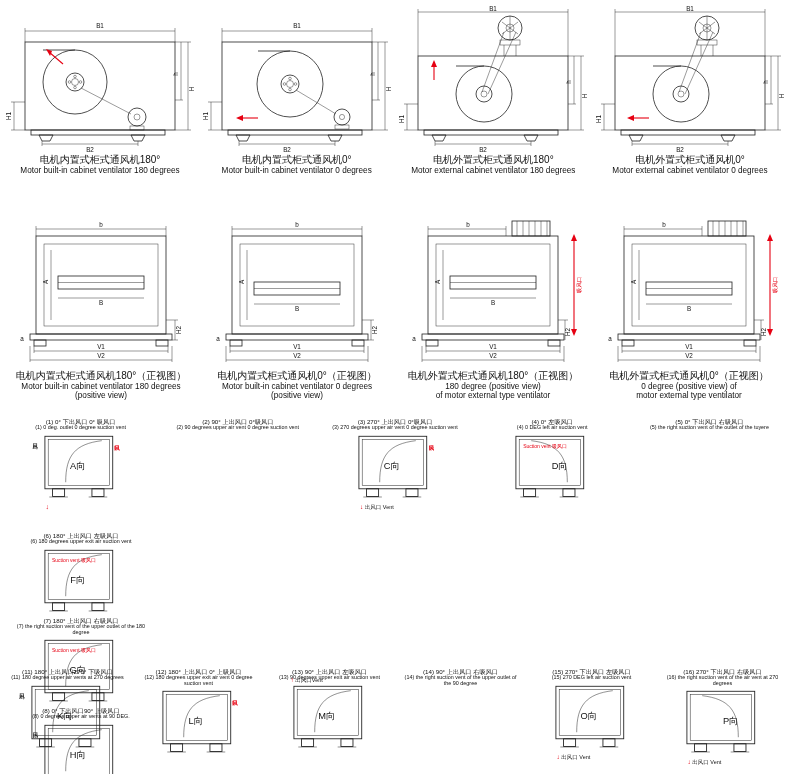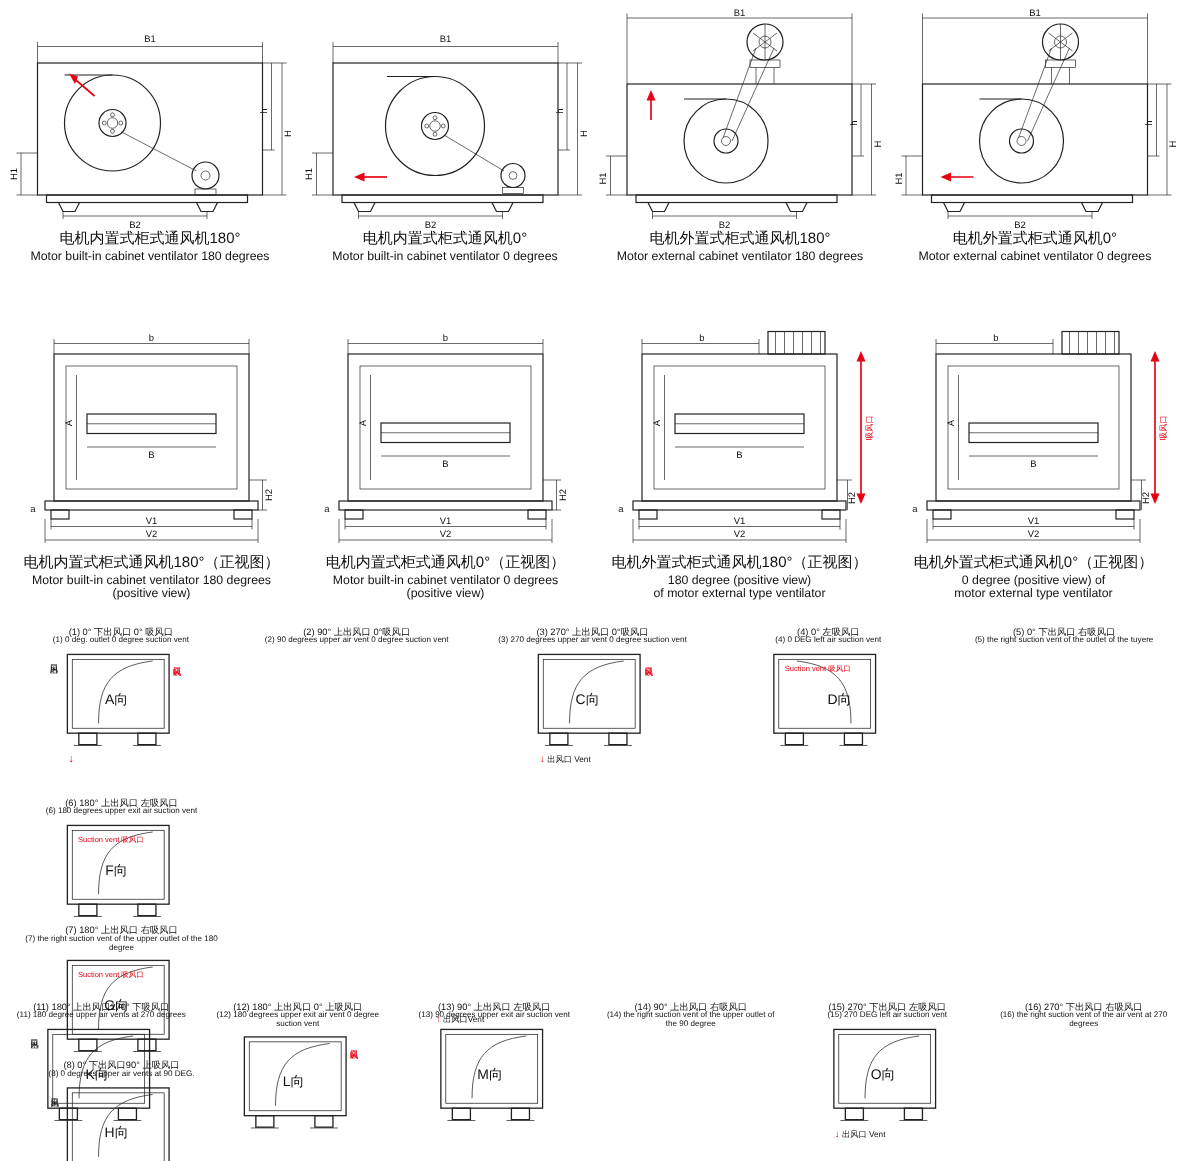--- a/index.html
+++ b/index.html
@@ -628,16 +628,29 @@
           <line class="thin" x1="10" y1="58.5" x2="27" y2="58.5"></line>
             <line class="thin" x1="46" y1="58.5" x2="63" y2="58.5"></line>
         </svg>
         <div class="ann ann-bot"><span class="arr">↓</span> <span>出风口 Vent</span></div>
       </div>
     </div>
 
     <div class="gcell">
       <div class="note-cn">(16) 270° 下出风口 右吸风口</div>
       <div class="note-en">(16) the right suction vent of the air vent at 270 degrees</div>
+      <div class="draw">
+        <svg class="cell-svg" viewBox="0 0 78 64">
+          <rect class="ln" x="6" y="3" width="62" height="48"></rect>
+            <rect class="thin" x="9" y="6" width="56" height="42"></rect>
+          <path class="thin" d="M 20,7 C 44,10 53,20 53,45"></path>
+          <text class="cell-letter" x="46" y="33" text-anchor="middle">P向</text>
+          <rect class="ln" x="13" y="51" width="11" height="7"></rect>
+            <rect class="ln" x="49" y="51" width="11" height="7"></rect>
+          <line class="thin" x1="10" y1="58.5" x2="27" y2="58.5"></line>
+            <line class="thin" x1="46" y1="58.5" x2="63" y2="58.5"></line>
+        </svg>
+        <div class="ann ann-bot"><span class="arr">↓</span> <span>出风口 Vent</span></div>
+      </div>
     </div>
   </div>
 
 </div>
 
 </body></html>

